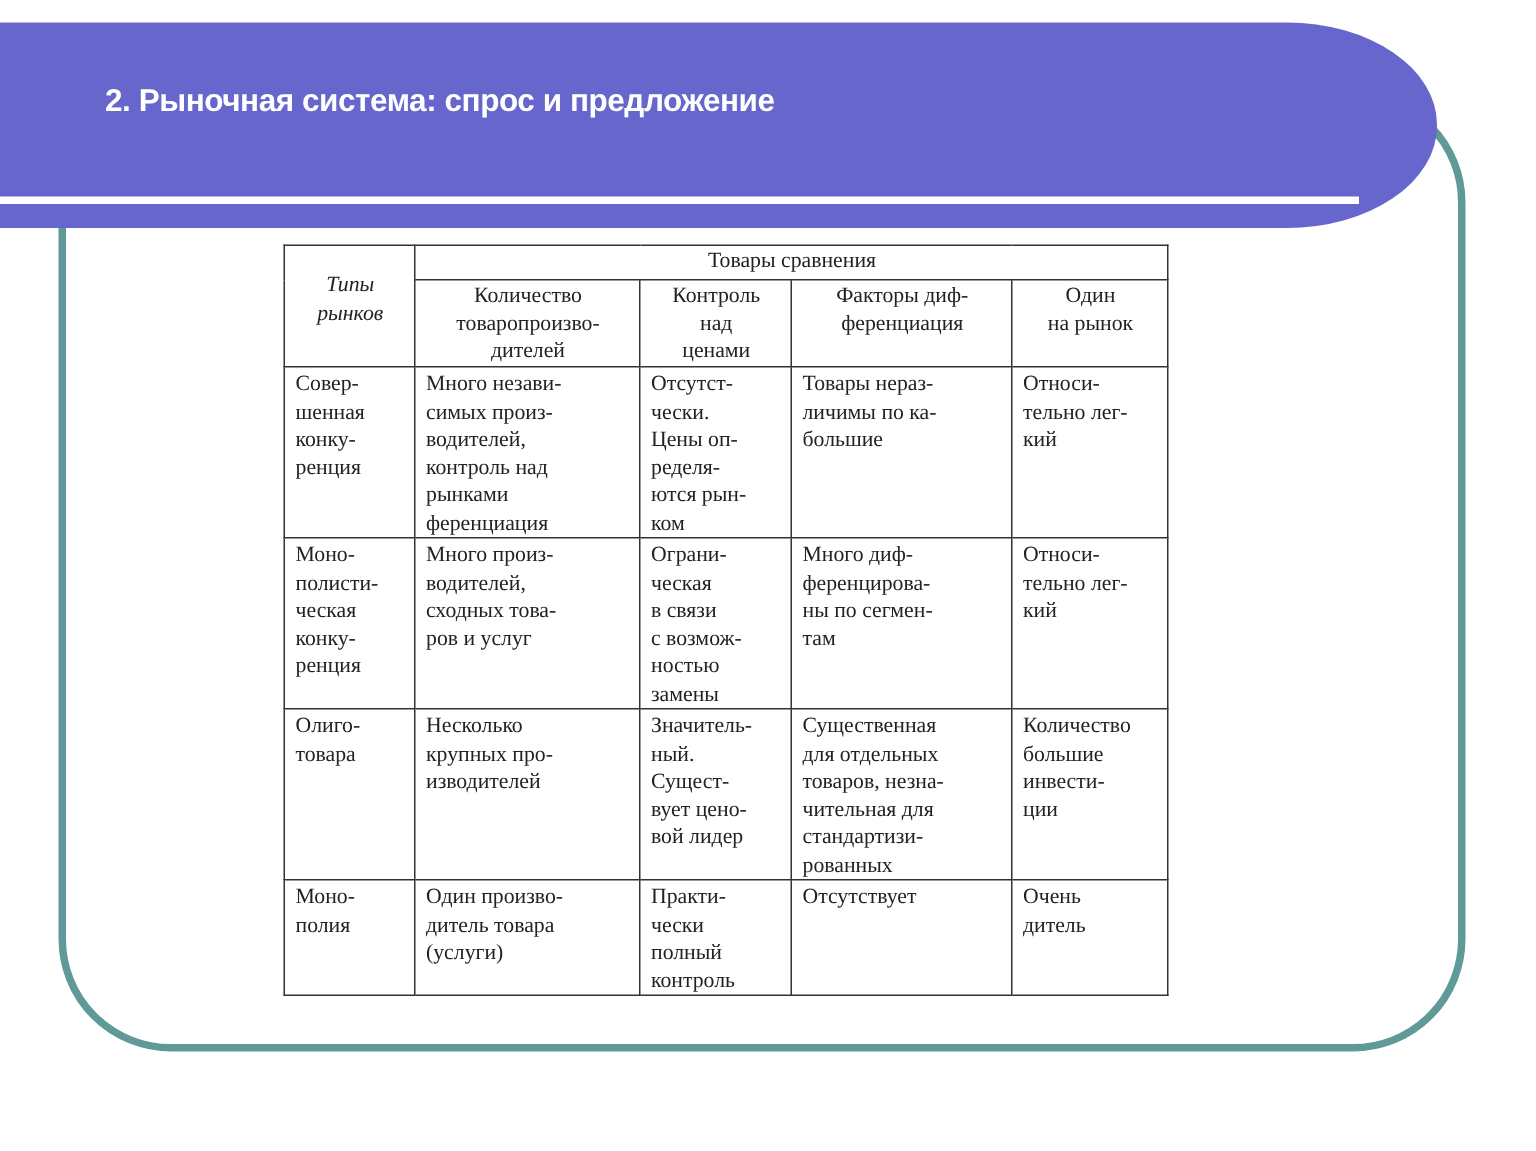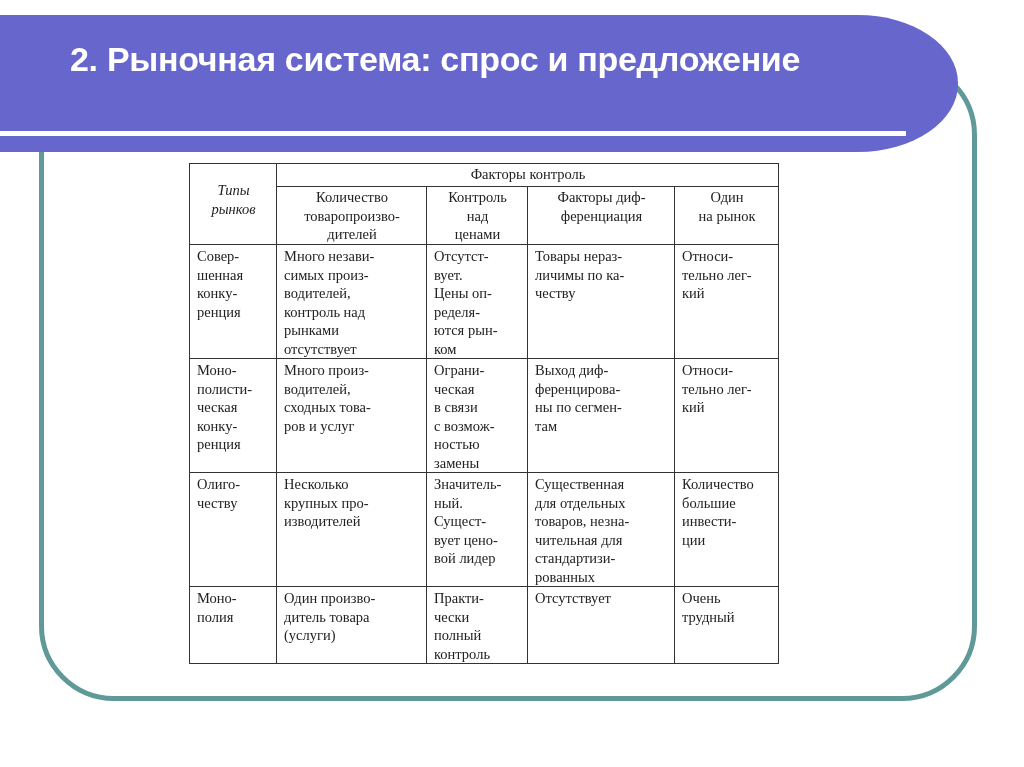--- a/index.html
+++ b/index.html
@@ -29,25 +29,25 @@
       border-radius: 0 100px 100px 0 / 0 68px 68px 0;
     }
     .banner-rule {
       position: absolute;
       left: 0; top: 131px;
       width: 906px; height: 5px;
       background: #ffffff;
     }
     .title {
       position: absolute;
-      left: 70px; top: 40px;
+      left: 70px; top: 56px;
       color: #ffffff;
       font-family: "Liberation Sans", sans-serif;
       font-weight: bold;
-      font-size: 34px;
+      font-size: 21px;
       letter-spacing: -0.3px;
       white-space: nowrap;
     }
 
     
     .tbl {
       position: absolute;
       left: 189px; top: 163px;
       border-collapse: collapse;
       font-family: "Liberation Serif", serif;
@@ -86,21 +86,21 @@
 
   <div class="banner"></div>
   <div class="banner-rule"></div>
   <div class="title">2. Рыночная система: спрос и предложение</div>
 
   <table class="tbl">
     <tbody>
         <tr class="h-group">
       <th class="c1 types" rowspan="2">Типы
 рынков</th>
-      <th colspan="4">Факторы контроль</th>
+      <th colspan="4">Товары сравнения</th>
     </tr>
     <tr class="h-sub">
       <th class="c2">Количество
 товаропроизво-
 дителей</th>
       <th class="c3">Контроль
 над
 ценами</th>
       <th class="c4">Факторы диф-
 ференциация</th>
@@ -111,61 +111,61 @@
     <tr class="r1">
       <td>Совер-
 шенная
 конку-
 ренция</td>
       <td>Много незави-
 симых произ-
 водителей,
 контроль над
 рынками
-отсутствует</td>
+ференциация</td>
       <td>Отсутст-
-вует.
+чески.
 Цены оп-
 ределя-
 ются рын-
 ком</td>
       <td>Товары нераз-
 личимы по ка-
-честву</td>
+большие</td>
       <td>Относи-
 тельно лег-
 кий</td>
     </tr>
     <tr class="r2">
       <td>Моно-
 полисти-
 ческая
 конку-
 ренция</td>
       <td>Много произ-
 водителей,
 сходных това-
 ров и услуг</td>
       <td>Ограни-
 ческая
 в связи
 с возмож-
 ностью
 замены</td>
-      <td>Выход диф-
+      <td>Много диф-
 ференцирова-
 ны по сегмен-
 там</td>
       <td>Относи-
 тельно лег-
 кий</td>
     </tr>
     <tr class="r3">
       <td>Олиго-
-честву</td>
+товара</td>
       <td>Несколько
 крупных про-
 изводителей</td>
       <td>Значитель-
 ный.
 Сущест-
 вует цено-
 вой лидер</td>
       <td>Существенная
 для отдельных
@@ -183,17 +183,17 @@
 полия</td>
       <td>Один произво-
 дитель товара
 (услуги)</td>
       <td>Практи-
 чески
 полный
 контроль</td>
       <td>Отсутствует</td>
       <td>Очень
-трудный</td>
+дитель</td>
     </tr>
   </tbody>
     </table>
 </div>
 
 </body></html>

